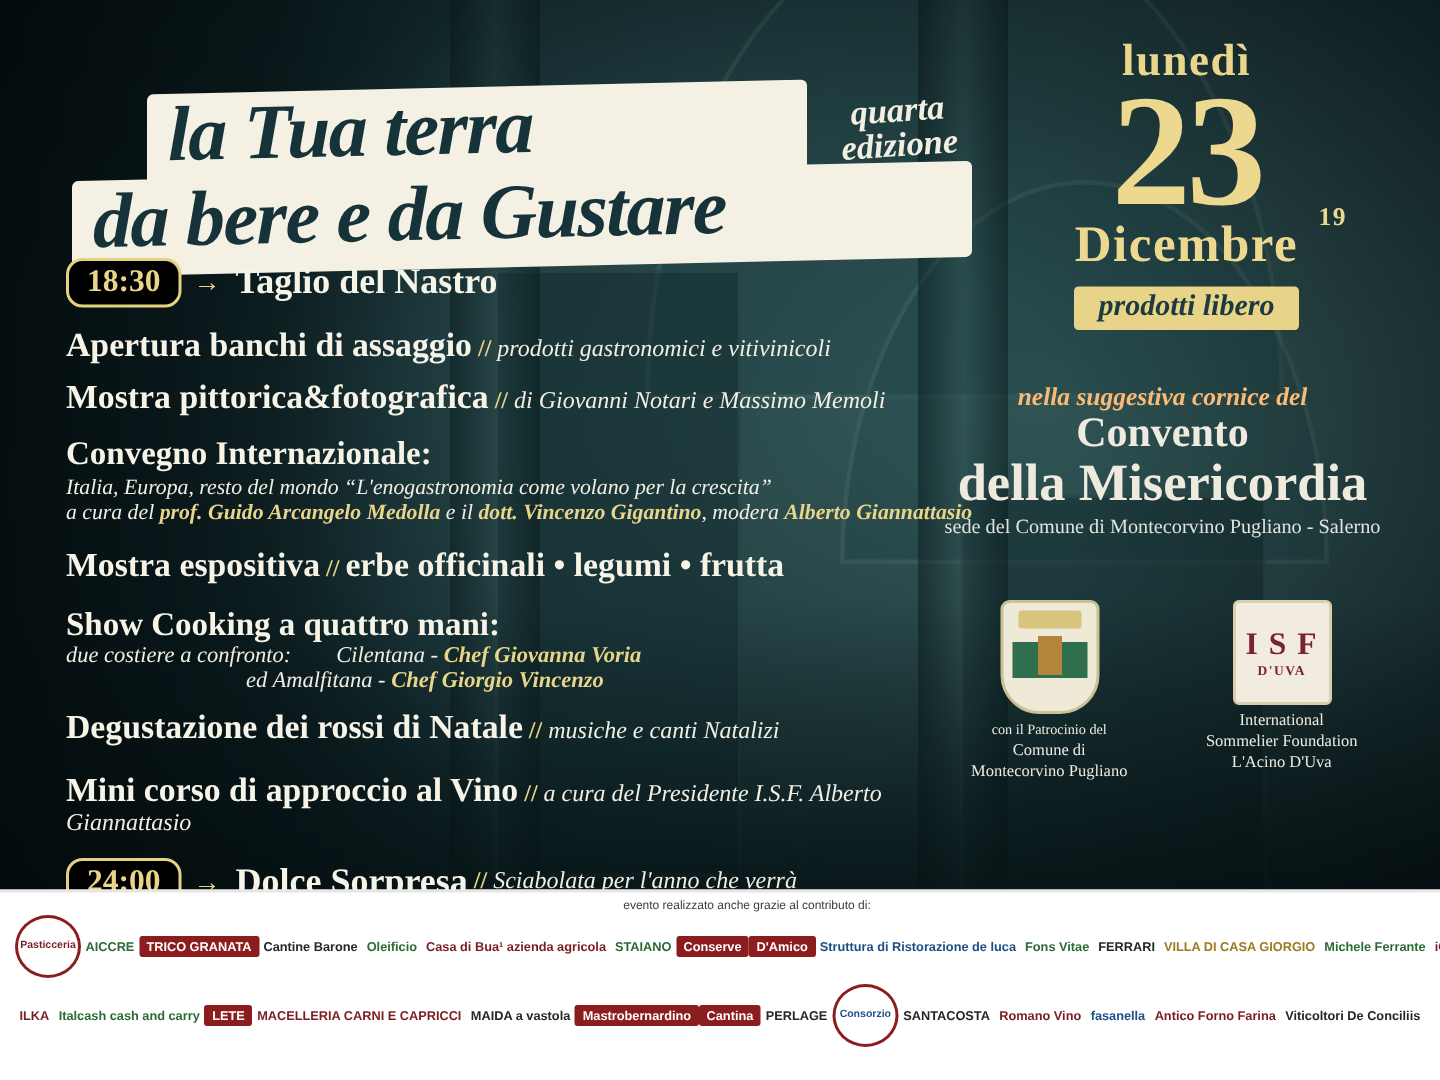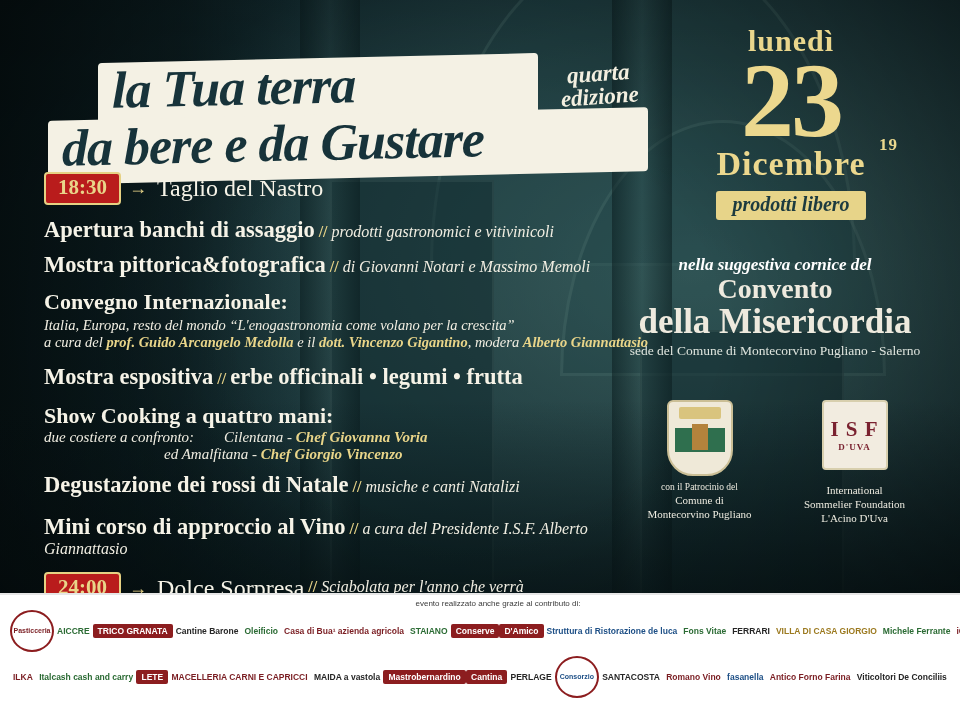--- a/index.html
+++ b/index.html
@@ -153,21 +153,21 @@
     right: 20px;
     top: 255px;
     width: 330px;
     text-align: center;
     color: #f2eee1;
   }
   .venue-pre {
     font-style: italic;
     font-weight: bold;
     font-size: 17px;
-    color: #ffffff;
+    color: #fdba74;
   }
   .venue-name1 {
     font-weight: bold;
     font-size: 28px;
     line-height: 1.02;
     color: #eeeade;
     letter-spacing: 0px;
   }
   .venue-name2 {
     font-weight: bold;
@@ -210,21 +210,21 @@
   .crest-shield .tower {
     position: absolute; left: 50%; top: 22px; width: 16px; height: 26px;
     margin-left: -8px; background: #b4833c;
   }
   .crest-shield .crown {
     position: absolute; left: 10px; right: 10px; top: 5px; height: 12px;
     background: #d9c47e; border-radius: 2px;
   }
   .crest-box {
     width: 62px; height: 66px;
-    margin: 0 auto 14px;
+    margin: 0 auto 4px;
     background: #f2ece0;
     border: 2px solid #d8cfae;
     border-radius: 4px;
     display: flex;
     flex-direction: column;
     align-items: center;
     justify-content: center;
     color: #7a2230;
     font-family: "Liberation Serif", serif;
     font-weight: bold;
@@ -243,38 +243,38 @@
   .program {
     position: absolute;
     left: 44px;
     top: 172px;
     width: 620px;
     color: #f5f2e6;
   }
   .prog-row { margin-bottom: 9px; }
   .time-chip {
     display: inline-block;
-    background: #b91c1c;
+    background: #000000;
     border: 2px solid #e6d183;
     color: #e9d589;
     font-weight: bold;
     font-size: 21px;
     padding: 1px 12px 3px;
-    border-radius: 4px;
+    border-radius: 11px;
     vertical-align: middle;
   }
   .arrow {
     display: inline-block;
     color: #e9d589;
     font-size: 18px;
     margin: 0 6px 0 4px;
     vertical-align: middle;
   }
   .hl {
-    font-weight: normal;
+    font-weight: bold;
     font-size: 24px;
     color: #f6f3e7;
     vertical-align: middle;
   }
   .item-main {
     font-weight: bold;
     font-size: 22.5px;
     color: #f6f3e7;
   }
   .slashes { color: #e9d589; font-weight: bold; }

